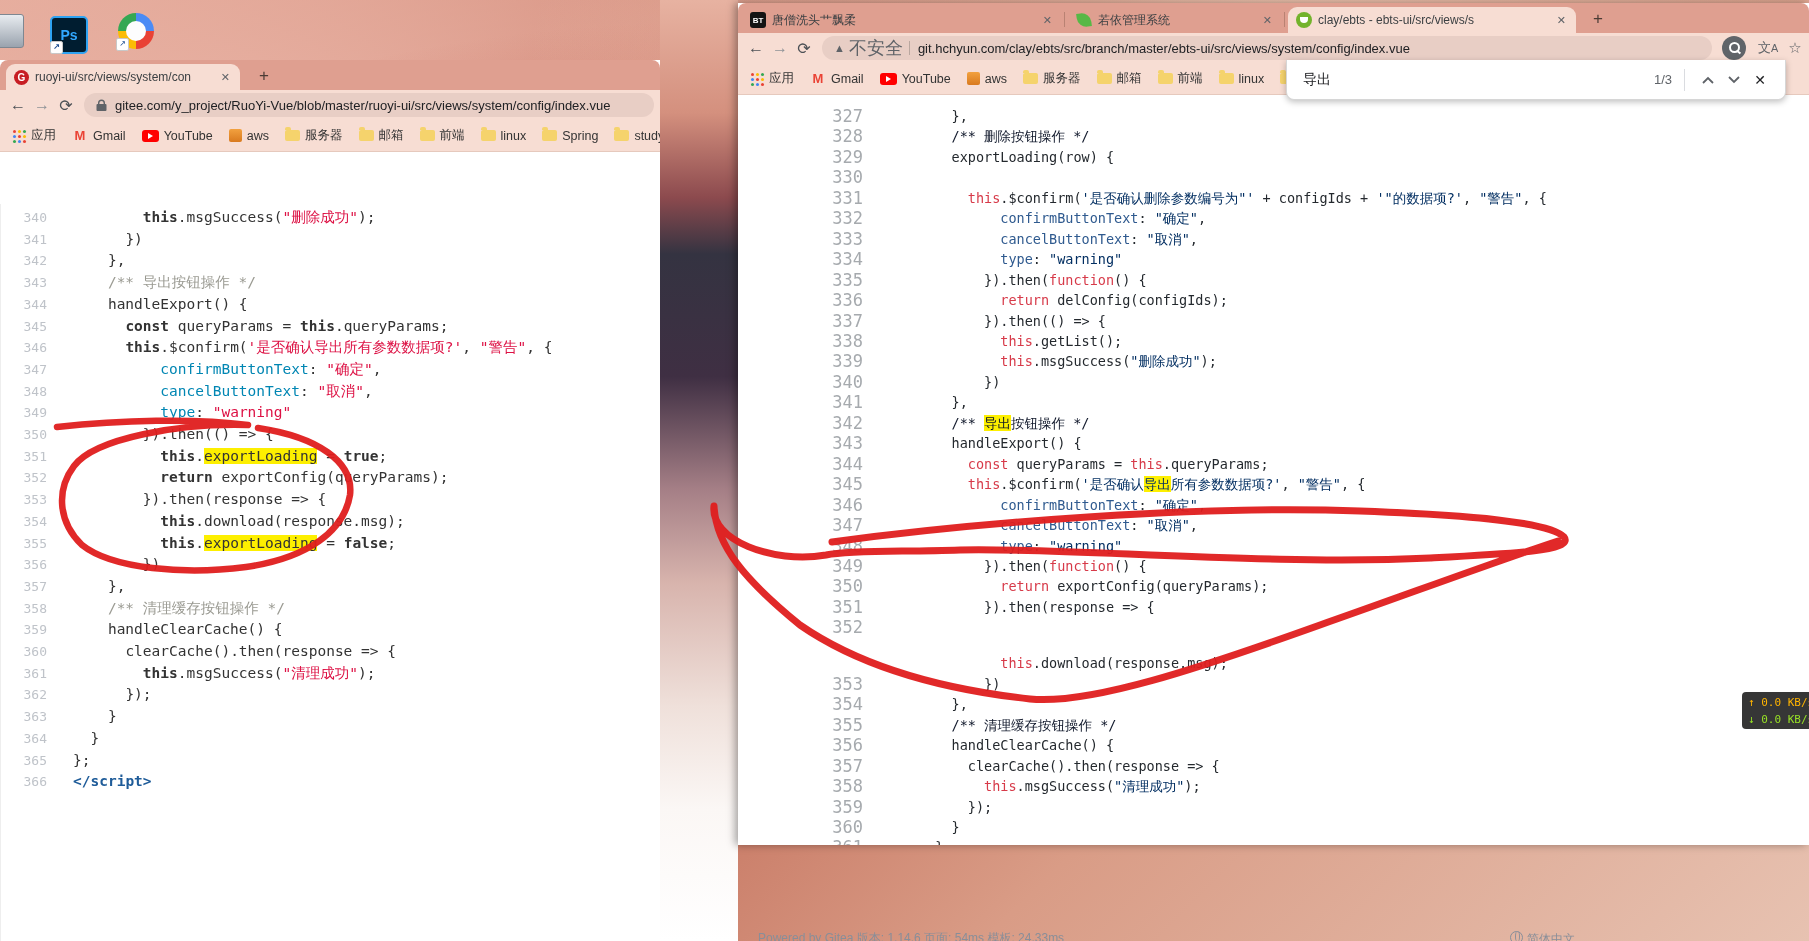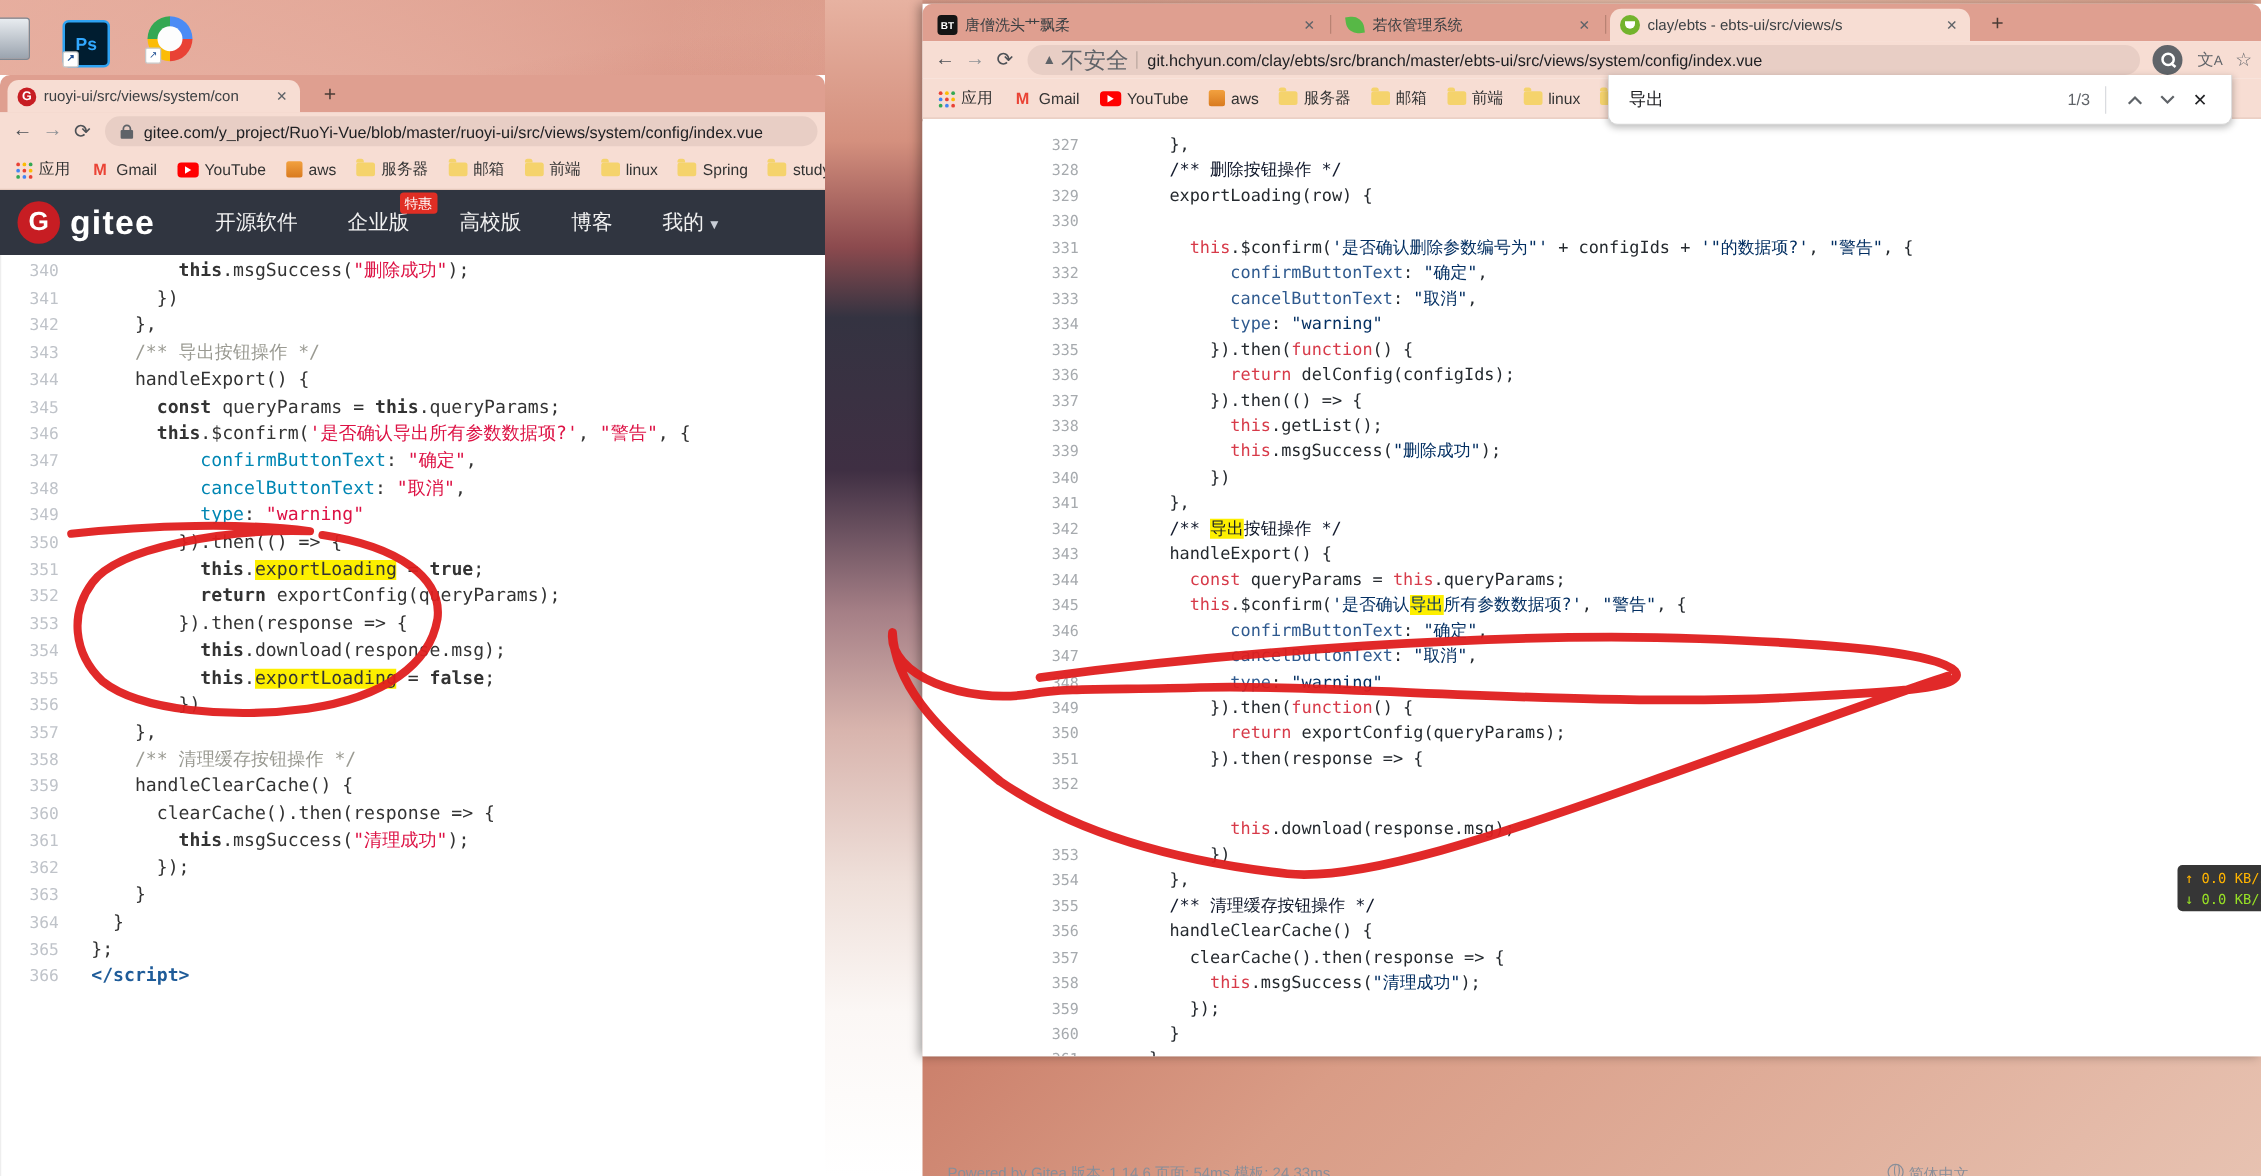--- a/index.html
+++ b/index.html
@@ -73,21 +73,21 @@
   .ct{flex:0 0 auto;}
   .code-gitee{font-size:14.5px;line-height:21.7px;}
   .code-gitee .ln{width:34px;color:#bfc3c9;margin-right:26px;font-size:13px;}
   .code-gitee .ct{color:#333;}
   .code-gitee .kw{font-weight:bold;color:#333;}
   .code-gitee .st{color:#d14;}
   .code-gitee .pr{color:#0086b3;}
   .code-gitee .cm{color:#9a9a92;}
   .code-gitee .tag{color:#1f5c99;font-weight:bold;}
   .code-gitea{font-size:13.5px;line-height:20.45px;}
-  .code-gitea .ln{width:125px;color:#a6aaae;margin-right:40px;font-size:12px;}
+  .code-gitea .ln{width:125px;color:#a6aaae;margin-right:56px;font-size:17px;}
   .code-gitea .ct{color:#24292e;}
   .code-gitea .kw{color:#d73a49;}
   .code-gitea .st{color:#032f62;}
   .code-gitea .pr{color:#2f5a8f;}
   .code-gitea .cm{color:#0f172a;}
   .code-gitea .tag{color:#22863a;}
   .hl{background:#fdef00;}
   
   .findbar{position:absolute;width:500px;height:40px;background:#fff;border:1px solid #d6d6d6;border-top:none;border-radius:0 0 8px 8px;box-shadow:0 2px 6px rgba(0,0,0,.25);display:flex;align-items:center;box-sizing:border-box;padding:0 12px 0 16px;}
   .find-q{font-size:14px;color:#202124;flex:1;}
@@ -184,31 +184,20 @@
         </span>
         <span class="bm">
           <span class="bmic ic-folder"></span>
           <span class="bmlbl">Spring</span>
         </span>
         <span class="bm">
           <span class="bmic ic-folder"></span>
           <span class="bmlbl">study</span>
         </span>
       </div>
-    <div class="gitee-head" style="top:92px;">
-      <span class="gitee-logo"></span>
-      <span class="gitee-word">gitee</span>
-      <div class="gitee-nav">
-        <span class="gnav">开源软件</span>
-        <span class="gnav"><span>企业版</span><span class="promo-badge">特惠</span></span>
-        <span class="gnav">高校版</span>
-        <span class="gnav">博客</span>
-        <span class="gnav"><span>我的</span><span class="caret">▼</span></span>
-      </div>
-    </div>
     <div class="code-pane code-gitee" style="left:0;top:144px;right:0;bottom:0;padding:3px 0 0 12px;border-left:1px solid #eee;" id="code-left">
         <div class="cl"><span class="ln">340</span><span class="ct" style="padding-left: 8ch;"><span class="kw">this</span><span class="pl">.msgSuccess(</span><span class="st">"删除成功"</span><span class="pl">);</span></span></div>
         <div class="cl"><span class="ln">341</span><span class="ct" style="padding-left: 6ch;"><span class="pl">})</span></span></div>
         <div class="cl"><span class="ln">342</span><span class="ct" style="padding-left: 4ch;"><span class="pl">},</span></span></div>
         <div class="cl"><span class="ln">343</span><span class="ct" style="padding-left: 4ch;"><span class="cm">/** 导出按钮操作 */</span></span></div>
         <div class="cl"><span class="ln">344</span><span class="ct" style="padding-left: 4ch;"><span class="pl">handleExport() {</span></span></div>
         <div class="cl"><span class="ln">345</span><span class="ct" style="padding-left: 6ch;"><span class="kw">const</span><span class="pl"> queryParams = </span><span class="kw">this</span><span class="pl">.queryParams;</span></span></div>
         <div class="cl"><span class="ln">346</span><span class="ct" style="padding-left: 6ch;"><span class="kw">this</span><span class="pl">.$confirm(</span><span class="st">'是否确认导出所有参数数据项?'</span><span class="pl">, </span><span class="st">"警告"</span><span class="pl">, {</span></span></div>
         <div class="cl"><span class="ln">347</span><span class="ct" style="padding-left: 10ch;"><span class="pr">confirmButtonText</span><span class="pl">: </span><span class="st">"确定"</span><span class="pl">,</span></span></div>
         <div class="cl"><span class="ln">348</span><span class="ct" style="padding-left: 10ch;"><span class="pr">cancelButtonText</span><span class="pl">: </span><span class="st">"取消"</span><span class="pl">,</span></span></div>

